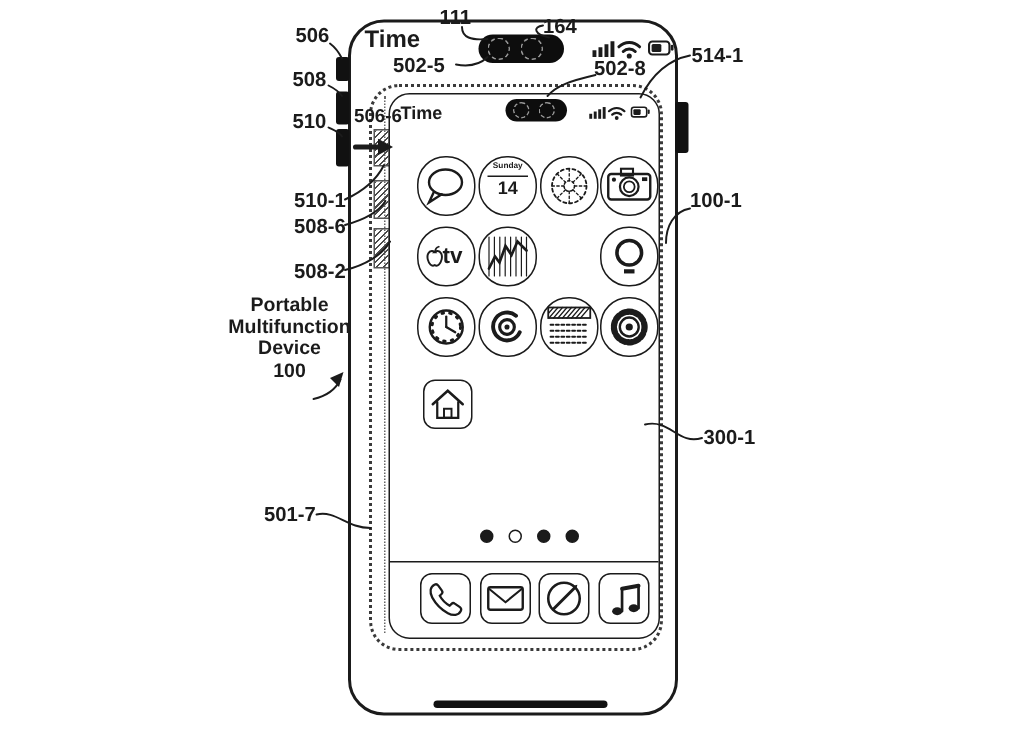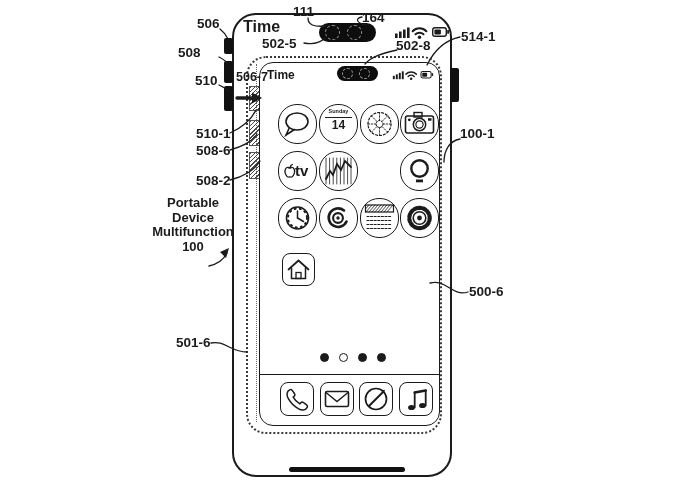--- a/index.html
+++ b/index.html
@@ -290,35 +290,35 @@
       <path d="M460,139 C449,141 444,151 444,162"></path>
       <path d="M468,292 C452,297 447,279 430,283"></path>
       <path d="M209,266 C218,264 224,259 227,253"></path>
     </g>
     <polygon class="fi" points="229,248 220,252 226,258"></polygon>
     <path class="li" stroke-width="3.4" d="M237,98 L252,98"></path>
     <polygon class="fi" points="252,92.5 262,98 252,103.5"></polygon>
   </svg>
 
   <span class="lbl" style="left:197px;top:16px">506</span>
-  <span class="lbl" style="left:178px;top:45px">508</span>
+  <span class="lbl" style="left:195px;top:45px">508</span>
   <span class="lbl" style="left:195px;top:73px">510</span>
   <span class="lbl" style="left:293px;top:4px">111</span>
   <span class="lbl" style="left:362px;top:10px">164</span>
   <span class="lbl" style="left:262px;top:36px">502-5</span>
   <span class="lbl" style="left:396px;top:38px">502-8</span>
   <span class="lbl" style="left:461px;top:29px">514-1</span>
-  <span class="lbl" style="left:236px;top:70px;font-size:12.5px">506-7</span>
+  <span class="lbl" style="left:236px;top:70px;font-size:12.5px">506-6</span>
   <span class="lbl" style="left:196px;top:126px">510-1</span>
   <span class="lbl" style="left:196px;top:143px">508-6</span>
   <span class="lbl" style="left:196px;top:173px">508-2</span>
   <span class="lbl" style="left:460px;top:126px">100-1</span>
-  <span class="lbl" style="left:469px;top:284px">500-6</span>
-  <span class="lbl" style="left:176px;top:335px">501-6</span>
+  <span class="lbl" style="left:469px;top:284px">300-1</span>
+  <span class="lbl" style="left:176px;top:335px">501-7</span>
 
   <div class="caption">
     <div>Portable</div>
+    <div>Multifunction</div>
     <div>Device</div>
-    <div>Multifunction</div>
     <div>100</div>
   </div>
 
 </div>
 
 </body></html>

